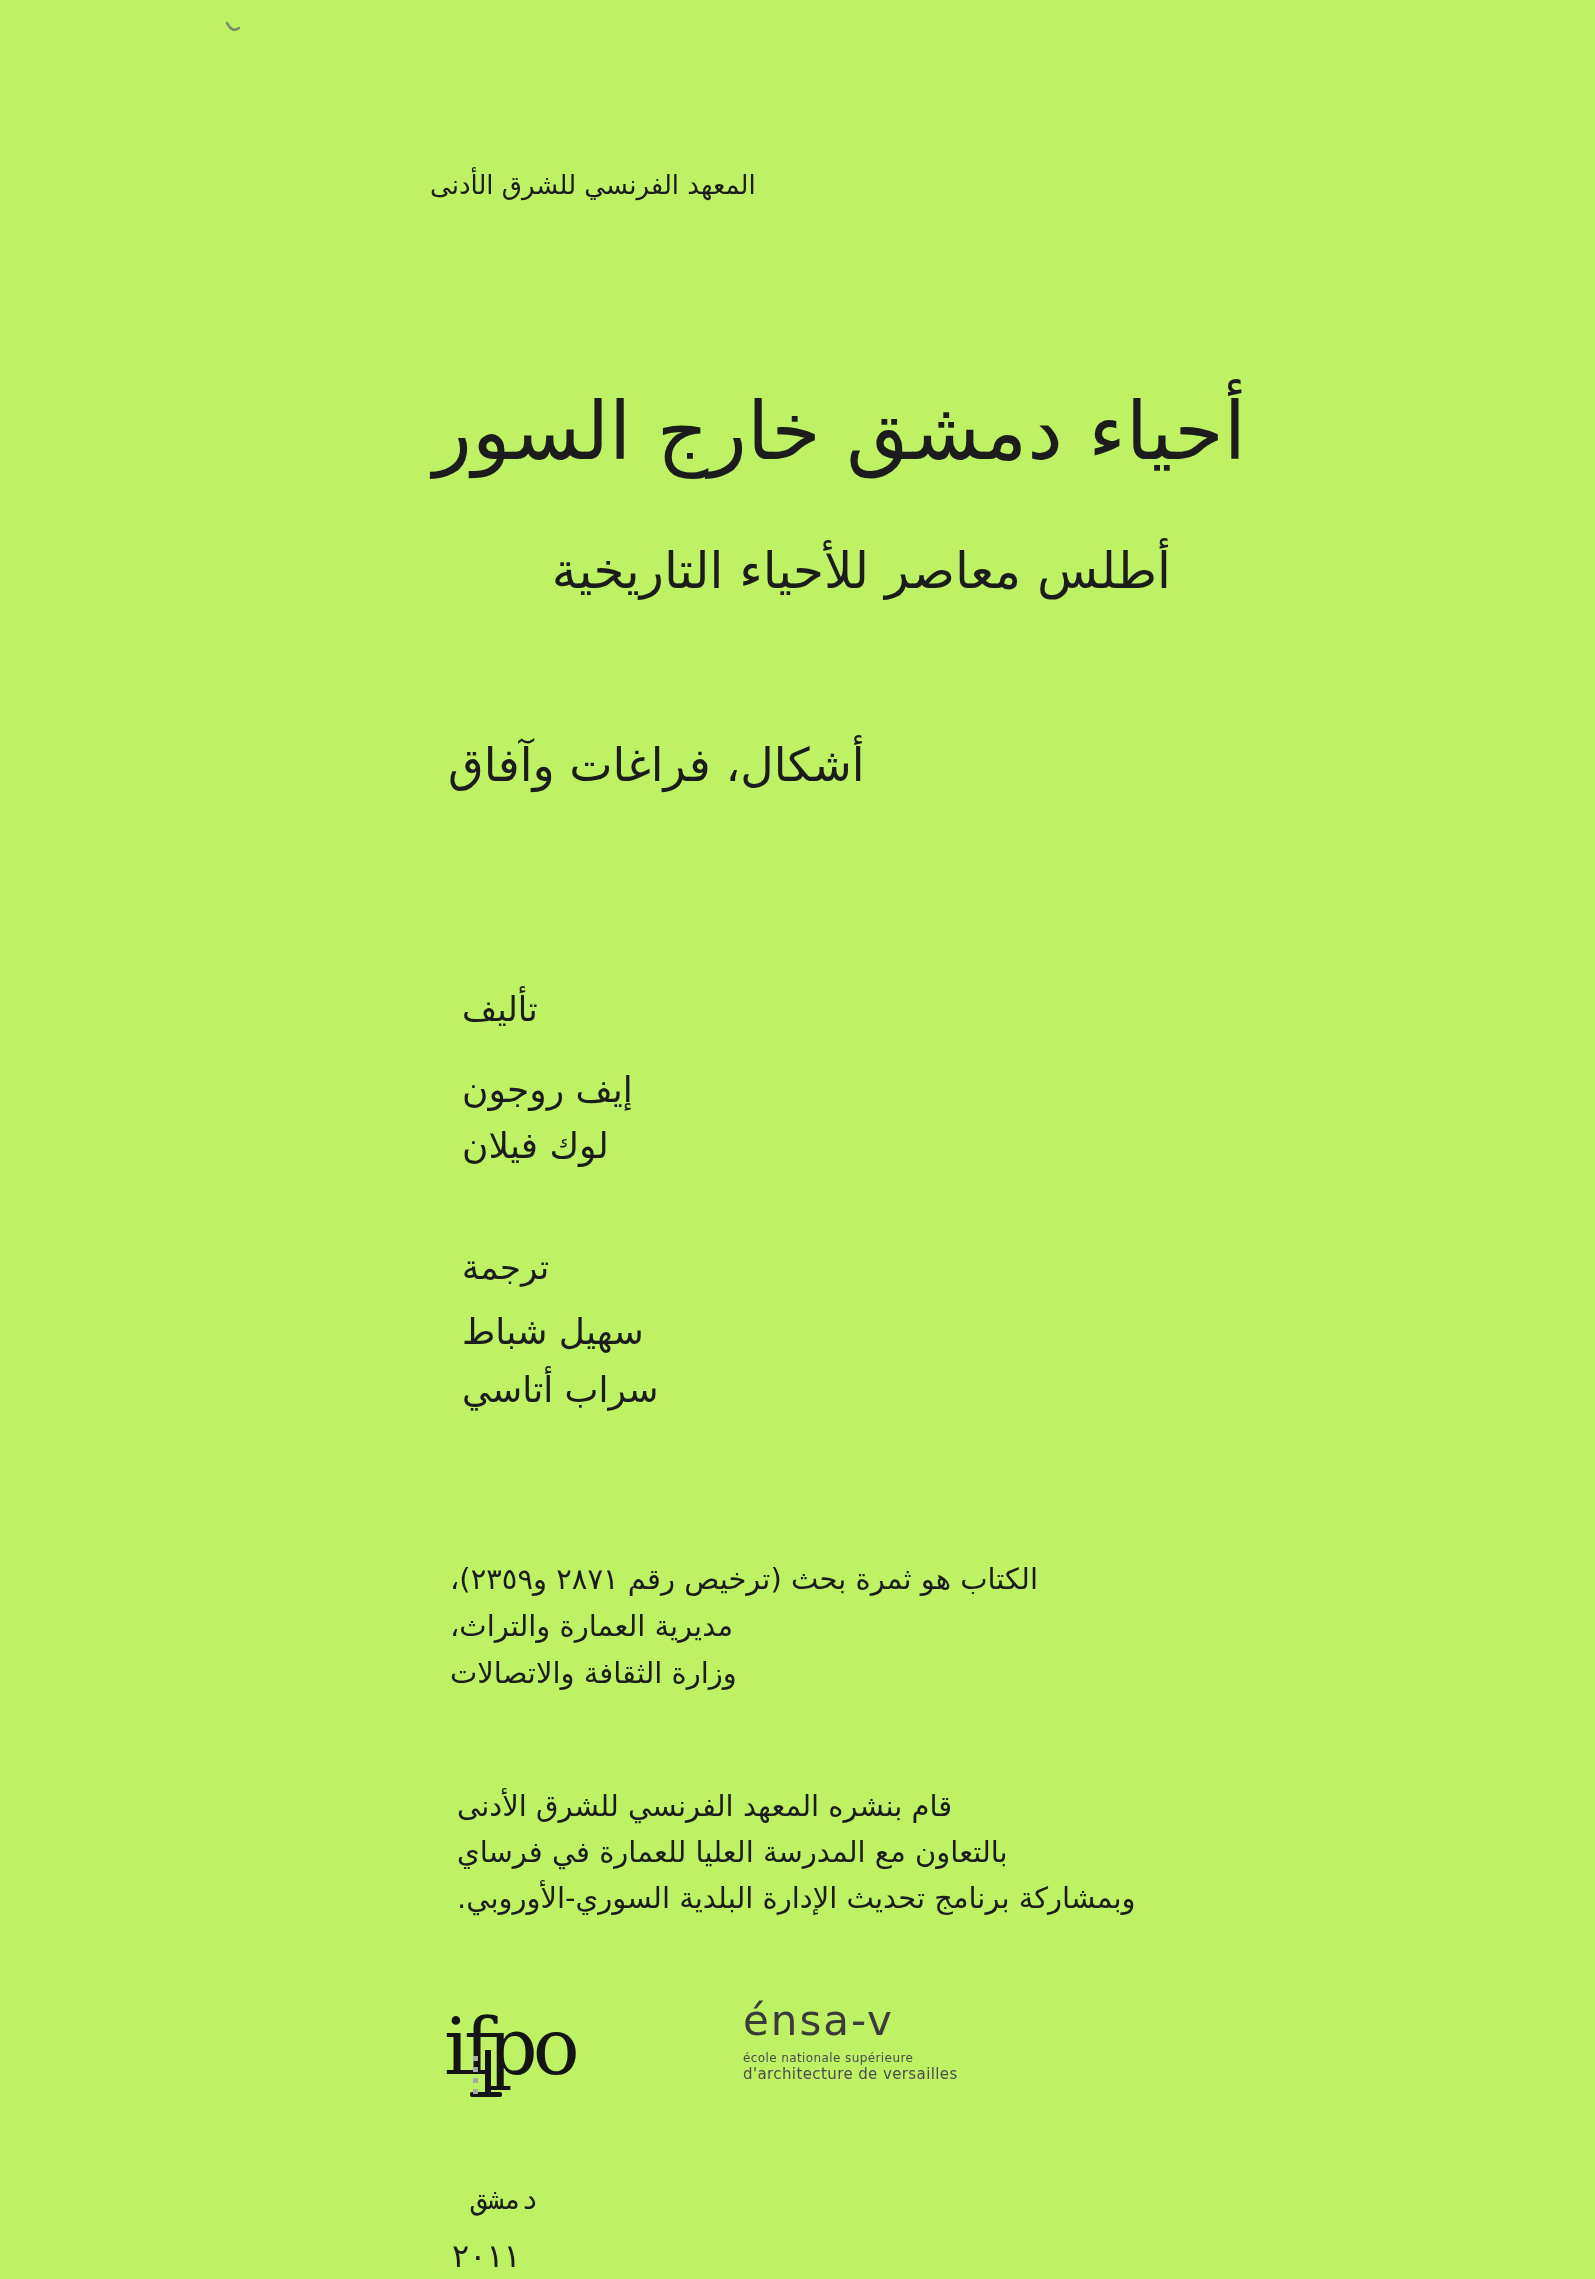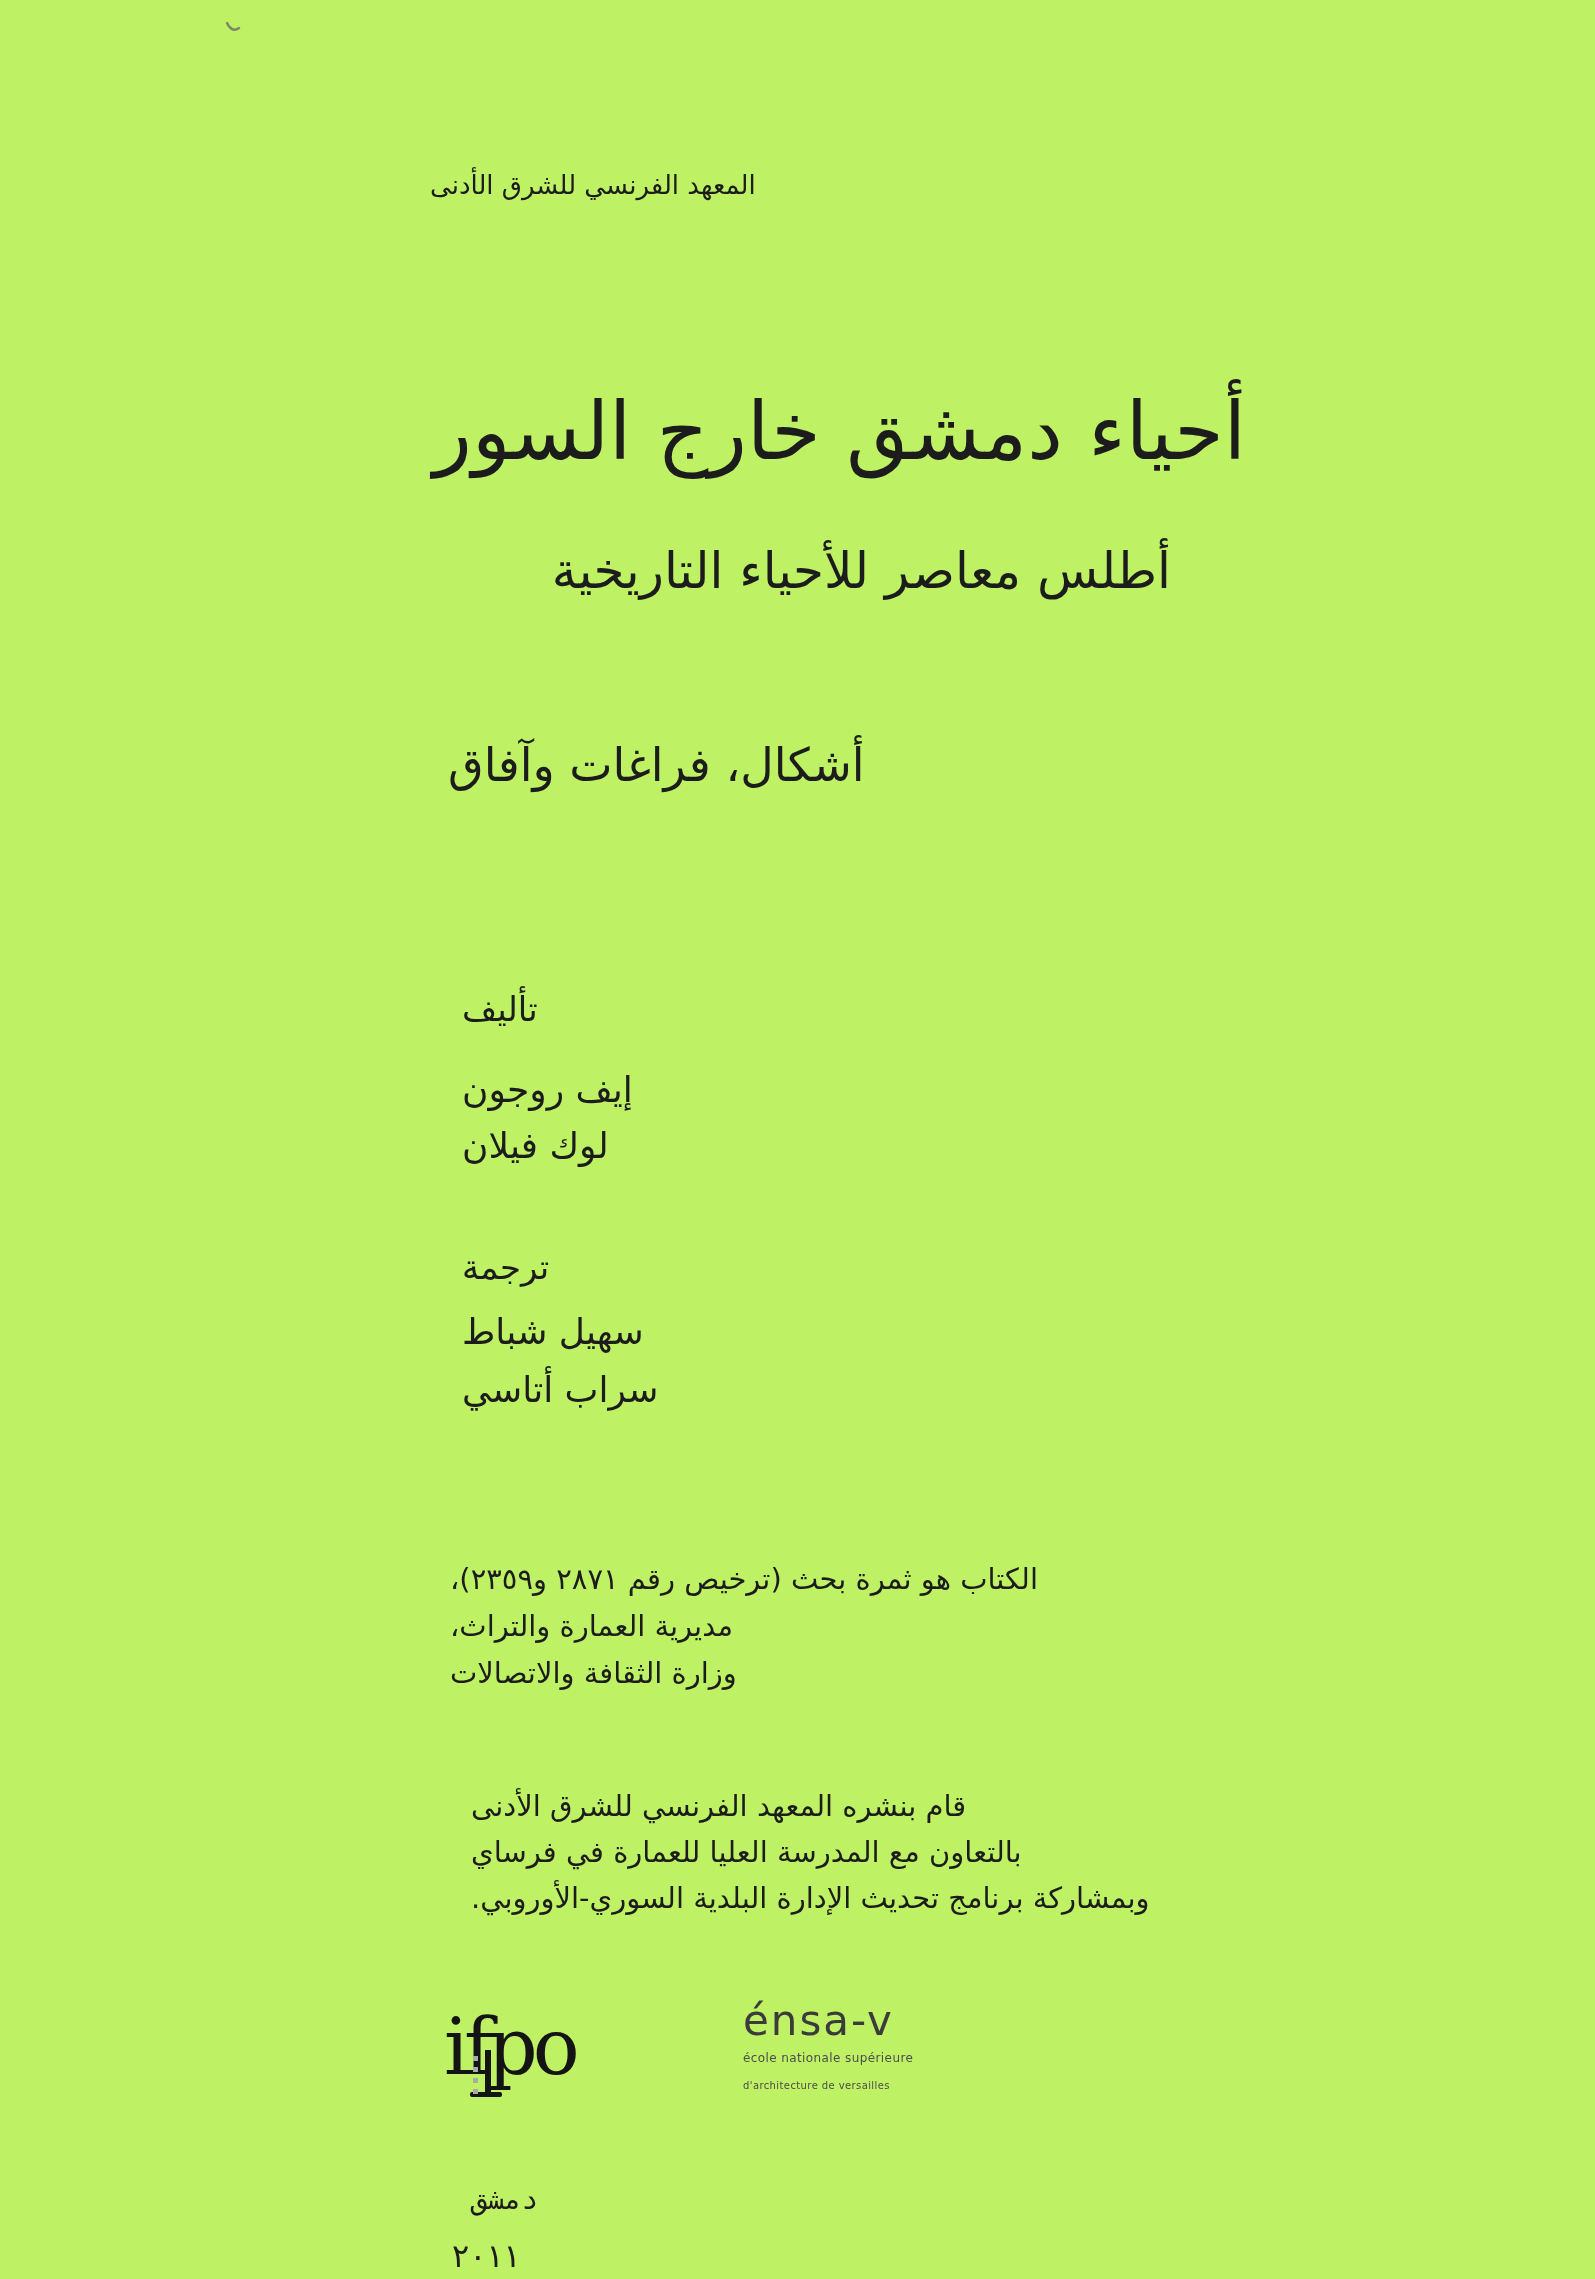--- a/index.html
+++ b/index.html
@@ -36,21 +36,21 @@
   .tagline   { left: 448px;  top: 742px; font-size: 46px; }
 
   .authors-label { left: 462px; top: 992px;  font-size: 34px; }
   .author-1      { left: 462px; top: 1072px; font-size: 36px; }
   .author-2      { left: 462px; top: 1128px; font-size: 36px; }
   .trans-label   { left: 462px; top: 1250px; font-size: 34px; }
   .trans-1       { left: 462px; top: 1314px; font-size: 36px; }
   .trans-2       { left: 462px; top: 1372px; font-size: 36px; }
 
   .funding   { left: 450px; top: 1556px; font-size: 29px; line-height: 47px; }
-  .publisher { left: 471px; top: 1783px; font-size: 29px; line-height: 46px; }
+  .publisher { left: 457px; top: 1783px; font-size: 29px; line-height: 46px; }
 
   
   .ifpo-logo { position: absolute; left: 444px; top: 1984px; width: 130px; height: 125px; }
   .ifpo-text {
     display: block;
     font-family: "DejaVu Serif", serif;
     font-size: 78px; line-height: 1;
     letter-spacing: -5px;
     color: var(--logo-black, #141414);
     margin-top: 24px;
@@ -58,21 +58,21 @@
   .ifpo-stem { position: absolute; left: 41px; top: 66px; width: 6px; height: 44px; background: var(--logo-black, #141414); }
   .ifpo-foot { position: absolute; left: 26px; top: 108px; width: 32px; height: 5px; background: var(--logo-black, #141414); border-radius: 2px; }
   .ifpo-dot  { position: absolute; left: 29px; width: 5px; height: 5px; background: var(--dot-gray, #a9a9a9); }
   .ifpo-dot.d1 { top: 72px; } .ifpo-dot.d2 { top: 83px; }
   .ifpo-dot.d3 { top: 94px; } .ifpo-dot.d4 { top: 105px; }
 
   
   .ensav-logo { position: absolute; left: 743px; top: 1998px; color: var(--logo-gray, #3b3b3b); }
   .ensav-main { font-size: 42px; line-height: 1.1; letter-spacing: 2px; font-weight: 500; }
   .ensav-sub1 { margin-top: 7px;  font-size: 12px; color: #4c4c4c; letter-spacing: .4px; white-space: nowrap; }
-  .ensav-sub2 { margin-top: 15px;  font-size: 10px; color: #4c4c4c; letter-spacing: .4px; white-space: nowrap; }
+  .ensav-sub2 { margin-top: 0;  font-size: 15px; color: #4c4c4c; letter-spacing: .4px; white-space: nowrap; }
 
   .city { left: 471px; top: 2188px; font-size: 28px; font-family: Liberation Mono, monospace; }
   .year { left: 452px; top: 2240px; font-size: 32px; }
 </style>
 </head>
 <body>
 
 <div class="page">
 
   <svg class="speck" width="18" height="16" viewBox="0 0 18 16">

